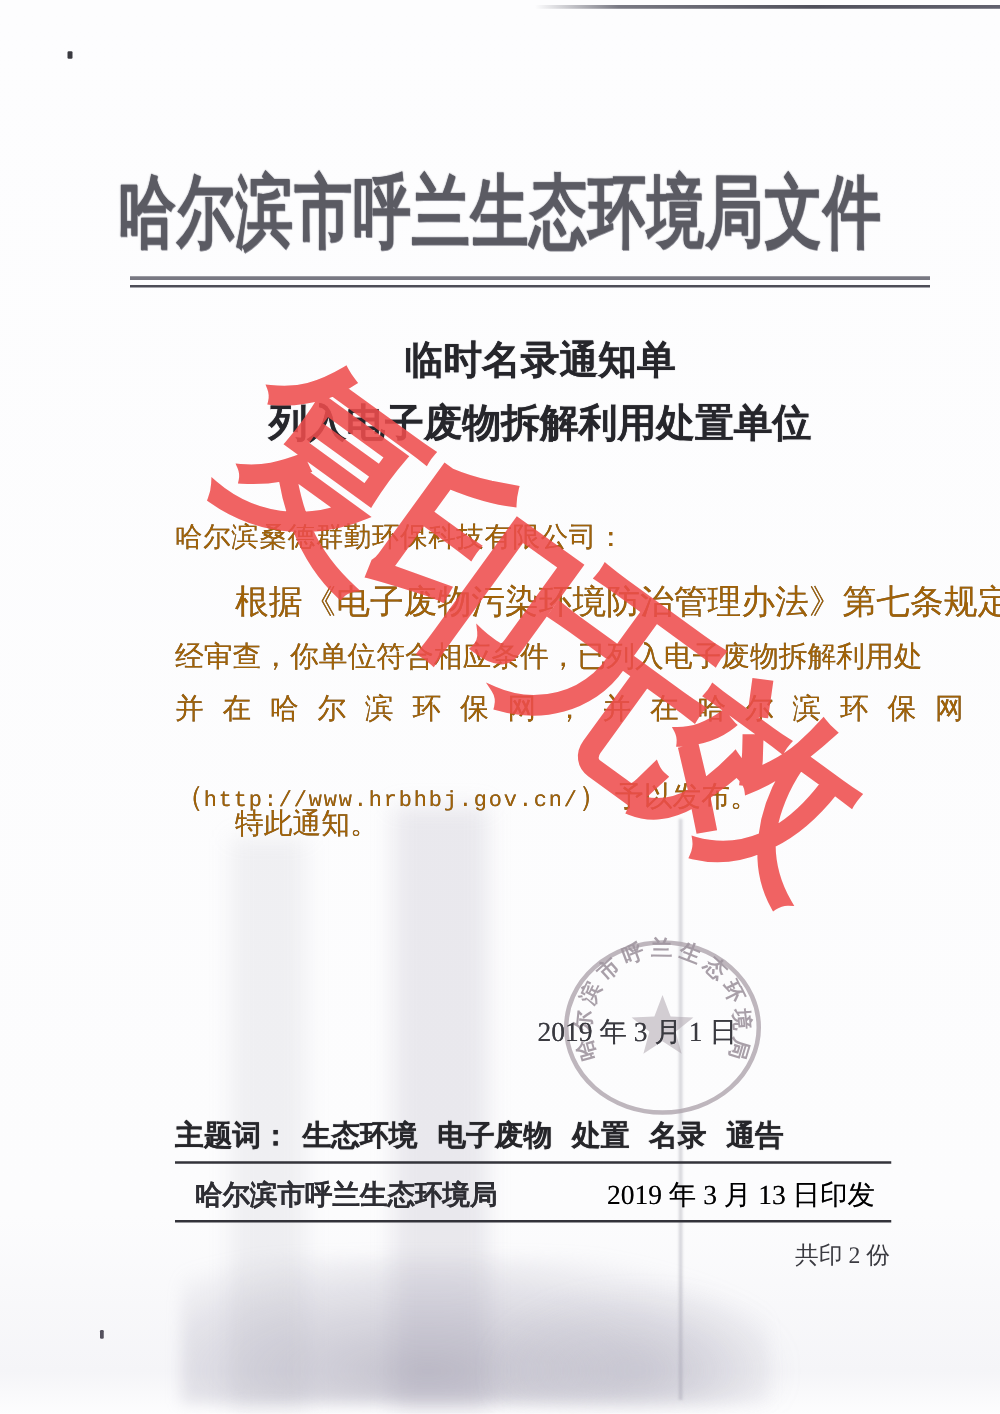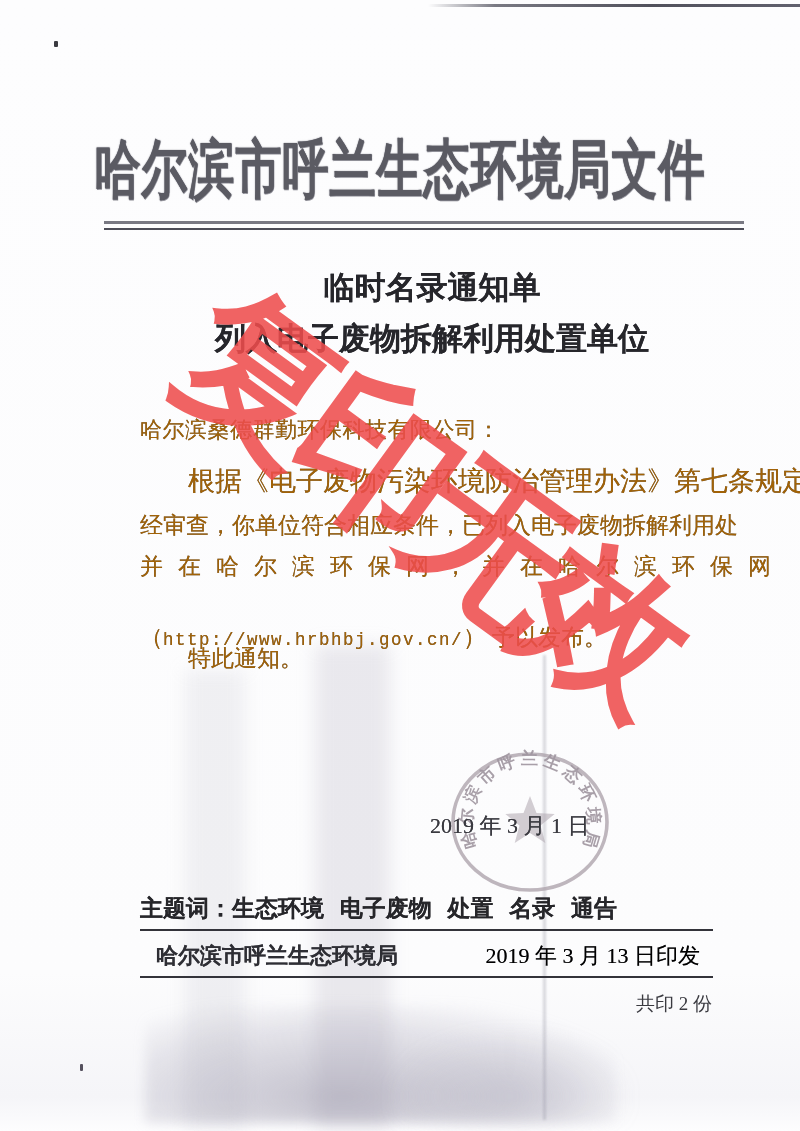--- a/index.html
+++ b/index.html
@@ -56,21 +56,21 @@
   .p-line4 .url-mono{font-family:"Liberation Mono","DejaVu Sans Mono",monospace;font-size:17.5px;letter-spacing:1.5px;}
   .p-line4 .url-tail{margin-left:6px;}
   .closing{top:643px;left:188px;font-size:23px;}
   
   .issue-date{top:811px;left:430px;font-size:22px;color:#3a3a40;white-space:nowrap;
     text-shadow:0 0 .5px rgba(45,45,52,.8);z-index:5;}
   .seal{top:742px;left:445px;width:170px;height:160px;z-index:4;}
   
   .subject-row{top:893px;left:140px;font-size:23px;font-weight:bold;color:#26262a;white-space:nowrap;
     text-shadow:0 0 .6px rgba(30,30,36,.85);}
-  .subject-keywords{word-spacing:10px;}
+  .subject-keywords{margin-left:10px;word-spacing:10px;}
   .footer-rule1{top:929px;left:140px;width:573px;height:2px;background:#33333a;}
   .footer-rule2{top:976px;left:140px;width:573px;height:2px;background:#33333a;}
   .footer-issuer{top:941px;left:156px;font-size:22px;font-weight:600;color:#2e2e34;white-space:nowrap;
     text-shadow:0 0 .5px rgba(40,40,46,.7);}
   .footer-printdate{top:941px;right:100px;font-size:22px;color:#000000;white-space:nowrap;
     text-shadow:0 0 .5px rgba(40,40,46,.7);}
   .copies{top:991px;right:88px;font-size:19px;color:#3a3a40;white-space:nowrap;}
   .seal text{font-family:"Liberation Serif","DejaVu Serif",serif;}
 </style>
 </head>

